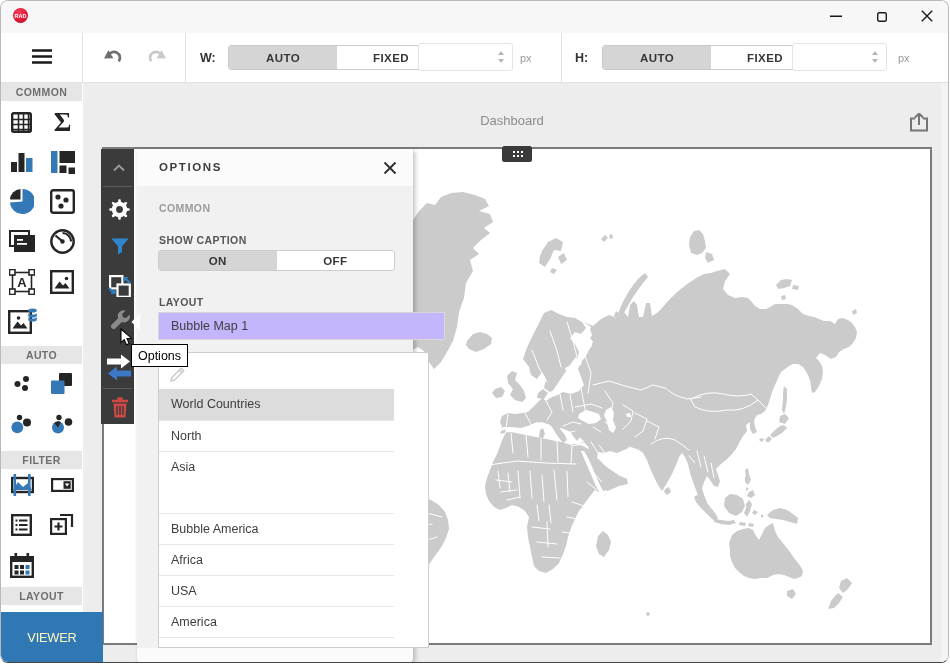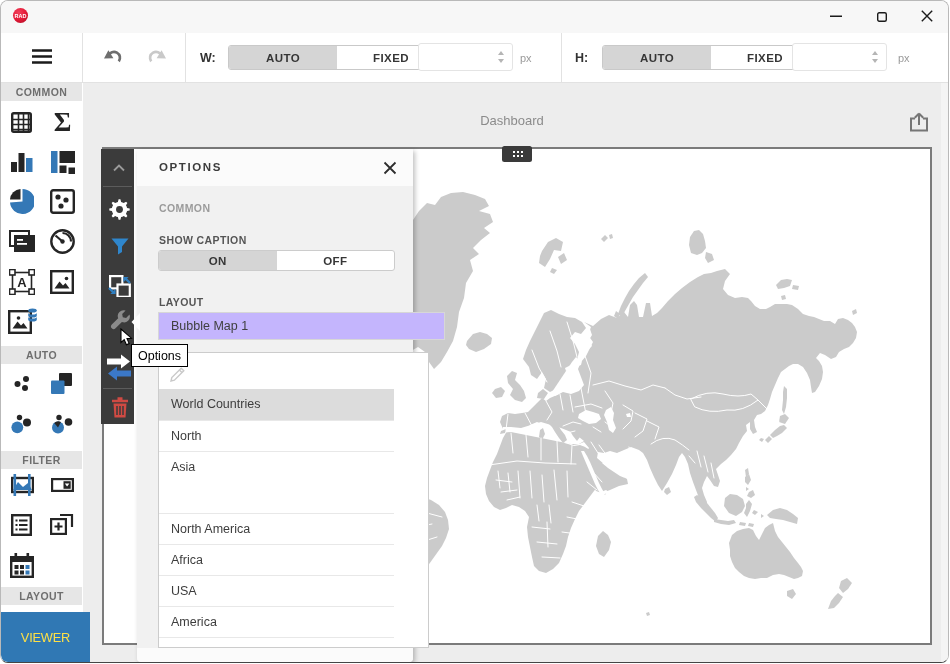--- a/index.html
+++ b/index.html
@@ -24,23 +24,23 @@
   .spin{position:absolute;top:10px;width:95px;height:28px;border:1px solid #e4e4e4;border-radius:3px;background:#fff;}
   .spin:after{content:"";position:absolute;right:8px;top:7px;border-left:3.5px solid transparent;border-right:3.5px solid transparent;border-bottom:4.5px solid #b5b5b5;}
   .spin:before{content:"";position:absolute;right:8px;bottom:7px;border-left:3.5px solid transparent;border-right:3.5px solid transparent;border-top:4.5px solid #b5b5b5;}
   .pxlabel{position:absolute;top:19px;font-size:11px;color:#9a9a9a;}
   
   #sidebar{position:absolute;left:0;top:82px;width:82px;height:581px;background:#fff;}
   #sidebar-sep{position:absolute;left:81px;top:32px;width:1px;height:50px;background:#e2e2e2;}
   .shead{position:absolute;left:0;width:81px;height:18px;background:#e6e6e6;
          font-size:10.5px;font-weight:bold;color:#6e6e6e;letter-spacing:.4px;
          display:flex;align-items:center;justify-content:center;}
-  #viewer{position:absolute;left:0;top:529px;width:89px;height:51px;background:#3078b4;
+  #viewer{position:absolute;left:0;top:529px;width:102px;height:51px;background:#3078b4;
           border-radius:0 0 0 7px;display:flex;align-items:center;justify-content:center;
-          color:#fde047;font-size:12.8px;letter-spacing:-0.2px;}
+          color:#fef9c3;font-size:12.8px;letter-spacing:-0.2px;}
   .icon{position:absolute;}
   
   #canvas{position:absolute;left:82px;top:82px;width:858px;height:581px;background:#ededed;}
   #dash-title{position:absolute;left:395px;top:112px;width:232px;text-align:center;font-size:13px;color:#8b8b8b;}
   #widget{position:absolute;left:101px;top:146px;width:830px;height:498px;border:2px solid #7b7b7b;background:#fff;}
   #handle{position:absolute;left:501px;top:145px;width:30px;height:16px;background:#3a3a3a;border-radius:2.5px;}
   
   #strip{position:absolute;left:100px;top:148px;width:33px;height:275px;background:#3b3b3b;}
   
   #panel{position:absolute;left:136px;top:148px;width:276px;height:513px;background:#f1f1f1;
@@ -457,21 +457,21 @@
     <div id="listbox">
       <svg class="icon" style="left:10px;top:13px" width="17" height="17" viewBox="0 0 17 17">
           <g stroke="#c9c9c9" stroke-width="1.4" fill="none">
             <path d="M12.2,2.2 l2.6,2.6 L5.4,14.2 l-3.4,0.8 0.8,-3.4 Z"></path>
             <path d="M10.4,4 l2.6,2.6"></path>
           </g>
         </svg>
       <div class="lrow sel" style="top:36px;border-top:none">World Countries</div>
       <div class="lrow" style="top:67px">North</div>
       <div class="lrow" style="top:98px">Asia</div>
-      <div class="lrow" style="top:160px">North America</div>
+      <div class="lrow" style="top:160px">Bubble America</div>
       <div class="lrow" style="top:222px">USA</div>
       <div class="lrow" style="top:191px">Africa</div>
       <div class="lrow" style="top:253px">America</div>
       <div class="lrow" style="top:284px"></div>
     </div>
     <div id="panel-bottom"></div>
   </div>
 
   <div id="tooltip">Options</div>
   <svg class="icon" style="left:119px;top:327px" width="14" height="19" viewBox="0 0 14 19">

